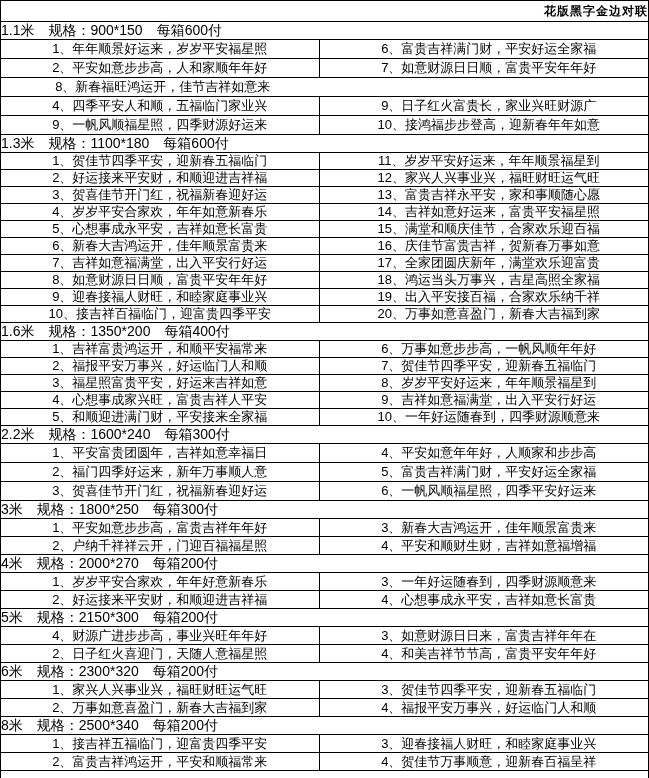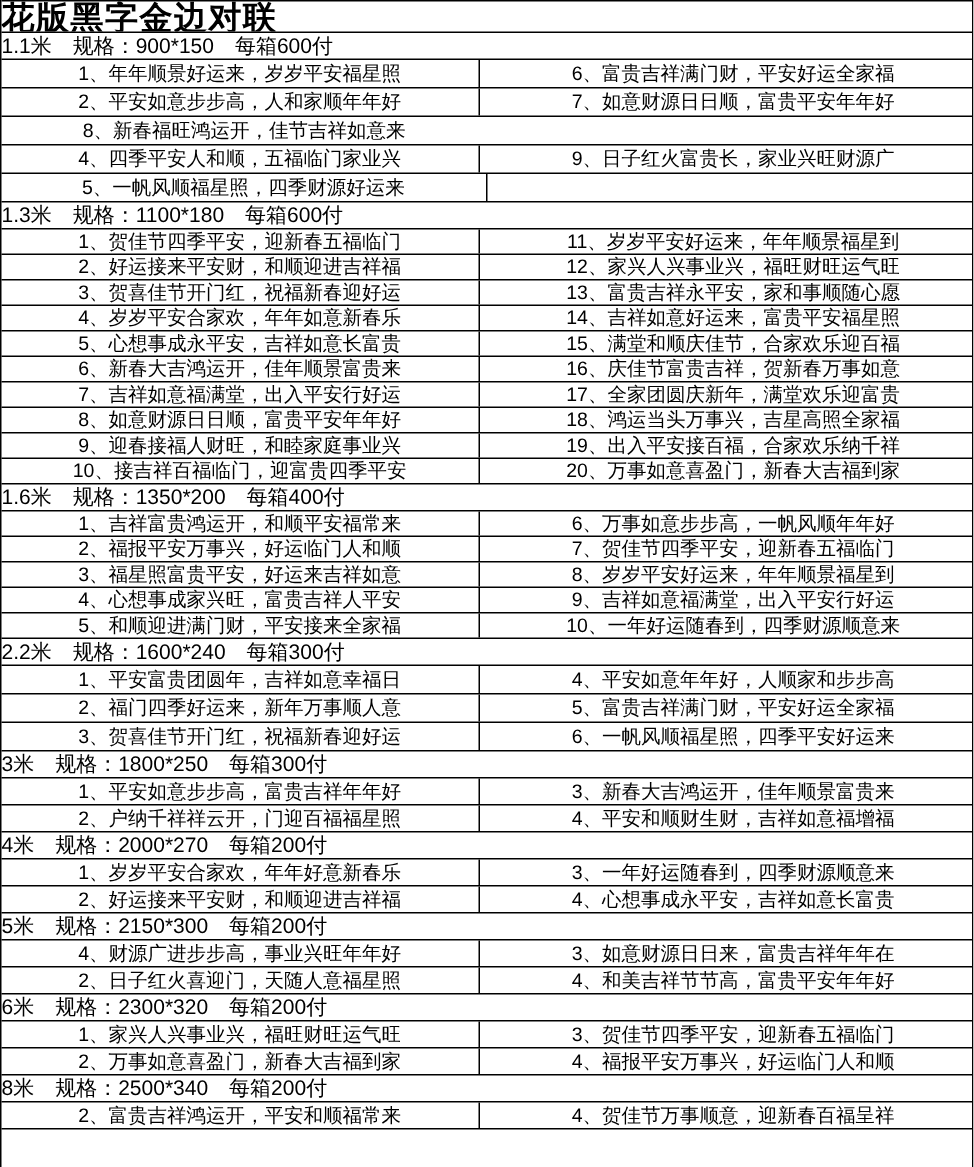--- a/index.html
+++ b/index.html
@@ -12,22 +12,22 @@
   .sheet {
     width:649px; height:778px;
     border-left:1px solid #000;
     border-right:1px solid #000;
     background:#fff;
   }
   .title-row {
     height:22px; line-height:21px;
     border-top:1px solid #000;
     border-bottom:1px solid #000;
-    text-align:left;
-    font-size:22px; font-weight:bold;
+    text-align:right;
+    font-size:12px; font-weight:bold;
     letter-spacing:1px;
     overflow:hidden;
   }
   .sec-header {
     height:18px; line-height:17px;
     border-bottom:1px solid #000;
     text-align:left;
     font-size:14px;
     overflow:hidden;
     white-space:pre;
@@ -70,21 +70,22 @@
       <div class="cell">7、如意财源日日顺，富贵平安年年好</div>
     </div>
     <div class="row">
       <div class="cell">8、新春福旺鸿运开，佳节吉祥如意来</div>
     </div>
     <div class="row">
       <div class="cell left">4、四季平安人和顺，五福临门家业兴</div>
       <div class="cell">9、日子红火富贵长，家业兴旺财源广</div>
     </div>
     <div class="row">
-      <div class="cell left">5、一帆风顺福星照，四季财源好运来</div>
+      <div class="cell left">9、一帆风顺福星照，四季财源好运来</div>
+      <div class="cell">10、接鸿福步步登高，迎新春年年如意</div>
     </div>
   </div>
 
   <div class="section rows17">
     <div class="sec-header">1.3米　规格：1100*180　每箱600付</div>
     <div class="row">
       <div class="cell left">1、贺佳节四季平安，迎新春五福临门</div>
       <div class="cell">11、岁岁平安好运来，年年顺景福星到</div>
     </div>
     <div class="row">
@@ -209,18 +210,22 @@
     </div>
     <div class="row">
       <div class="cell left">2、万事如意喜盈门，新春大吉福到家</div>
       <div class="cell">4、福报平安万事兴，好运临门人和顺</div>
     </div>
   </div>
 
   <div class="section rows18">
     <div class="sec-header">8米　规格：2500*340　每箱200付</div>
     <div class="row">
+      <div class="cell left">1、接吉祥五福临门，迎富贵四季平安</div>
+      <div class="cell">3、迎春接福人财旺，和睦家庭事业兴</div>
+    </div>
+    <div class="row">
       <div class="cell left">2、富贵吉祥鸿运开，平安和顺福常来</div>
       <div class="cell">4、贺佳节万事顺意，迎新春百福呈祥</div>
     </div>
   </div>
 
 </div>
 
 </body></html>

